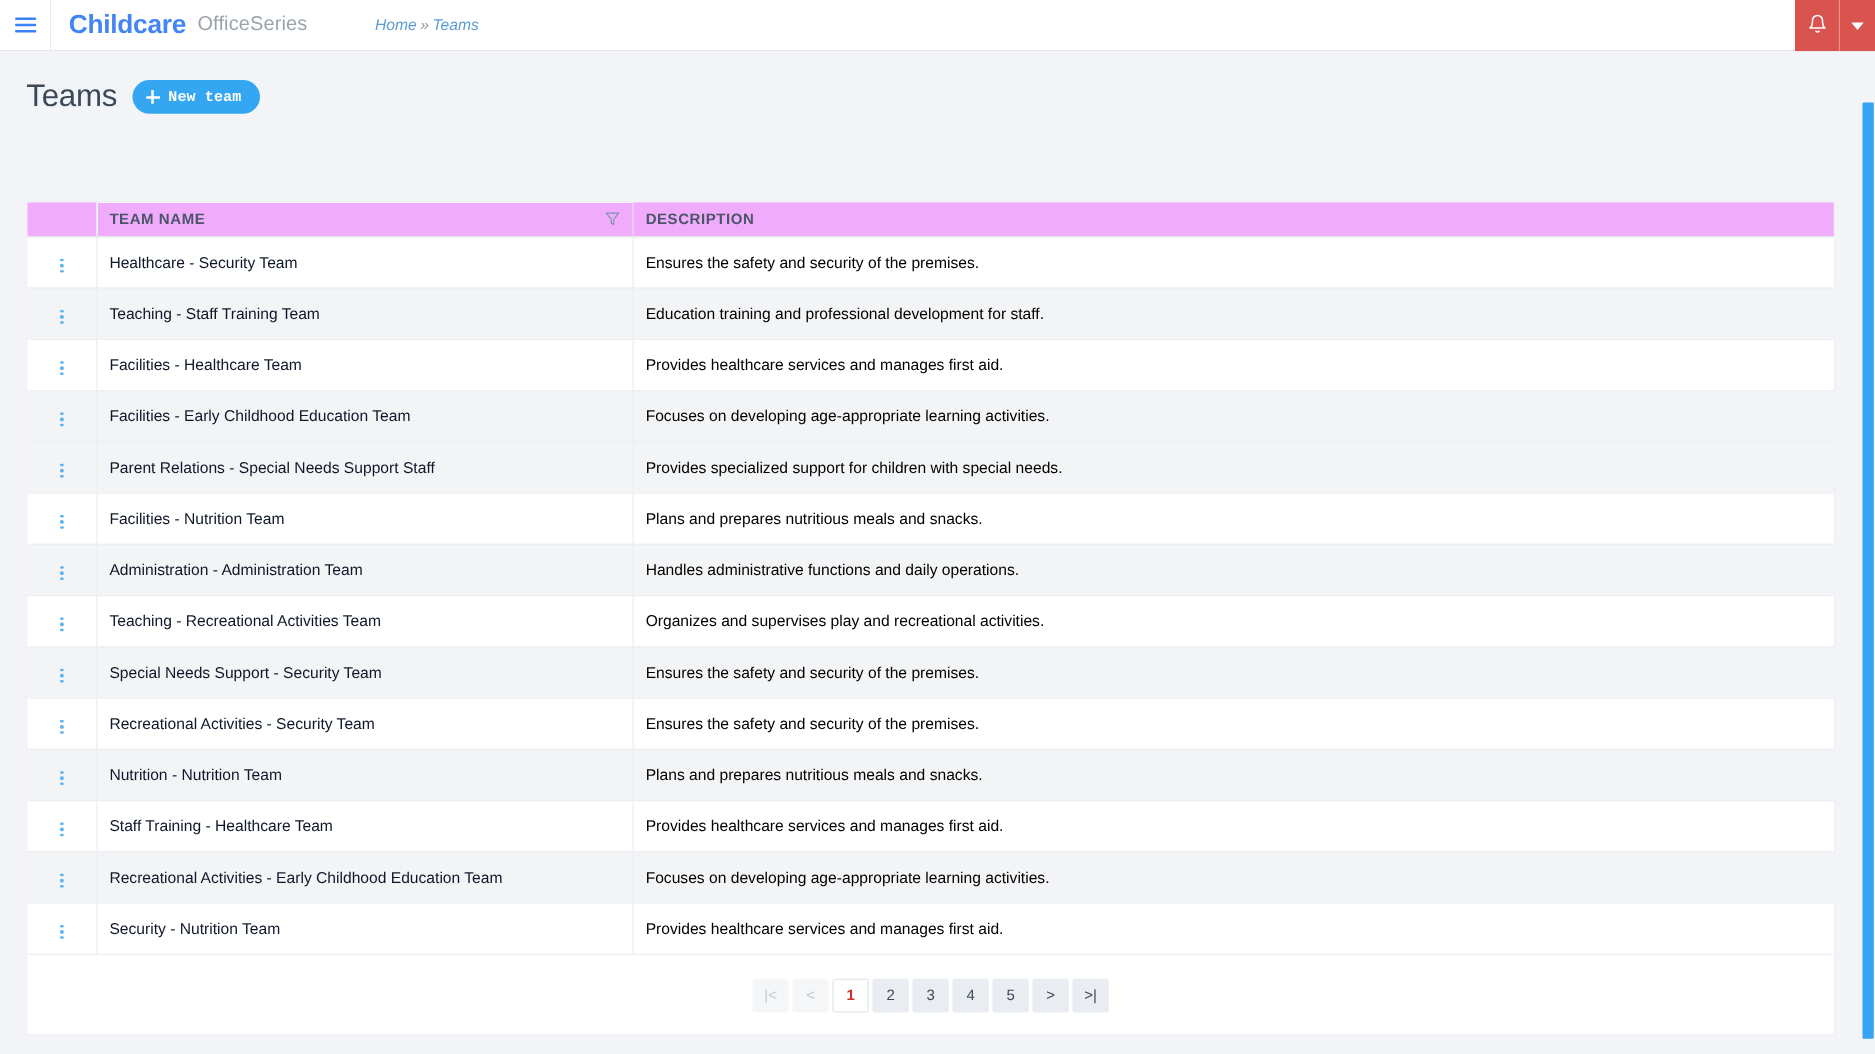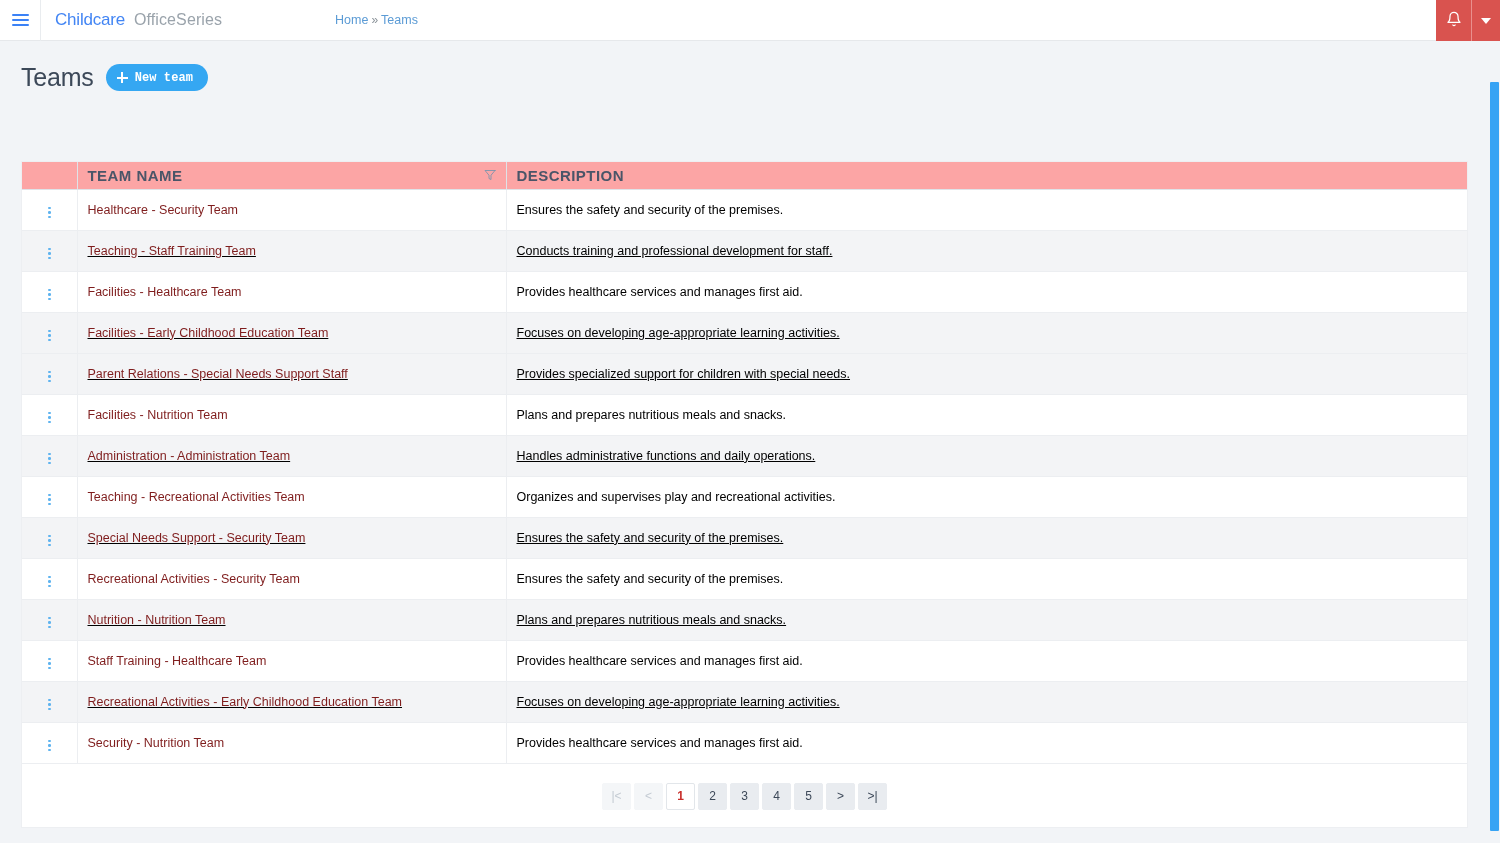--- a/index.html
+++ b/index.html
@@ -41,39 +41,40 @@
     background: #3b82f6;
     border-radius: 1px;
   }
   .topbar-divider {
     width: 1px;
     height: 41px;
     background: #e9ecef;
     margin-right: 14px;
   }
   .brand {
-    font-size: 17px;
-    font-weight: normal;
+    font-size: 21px;
+    font-weight: bold;
     color: #4285f4;
     letter-spacing: -0.2px;
     cursor: pointer;
   }
   .brand-sub {
     font-size: 16px;
     color: #9aa3ab;
     margin-left: 9px;
     letter-spacing: 0.1px;
   }
   .breadcrumb {
-    margin-left: 113px;
+    margin-left: 54px;
     font-size: 12.5px;
     color: #5b9bd5;
     display: flex;
     align-items: center;
     gap: 3px;
+    font-style: italic;
   }
   .breadcrumb a { color: #5b9bd5; text-decoration: none; cursor: pointer; }
   .breadcrumb .sep { color: #8a9299; font-size: 12px; }
 
   .topbar-right {
     position: absolute;
     right: 0;
     top: 0;
     height: 41px;
     display: flex;
@@ -151,23 +152,23 @@
     width: 1445px;
     background: #ffffff;
     box-shadow: 0 0 0 1px rgba(0,0,0,0.02);
   }
   table.grid {
     width: 100%;
     border-collapse: collapse;
     table-layout: fixed;
   }
   table.grid th {
-    background: #fca5a5;
+    background: #f0abfc;
     height: 27px;
-    font-size: 15px;
+    font-size: 12px;
     font-weight: bold;
     color: #4a5568;
     letter-spacing: 0.45px;
     text-align: left;
     padding: 0 10px;
     border-bottom: 1px solid #dfe3e8;
     vertical-align: middle;
   }
   th.col-menu  { width: 55px; border-right: 1px solid #dfe3e8; }
   th.col-name  { width: 429px; border-right: 1px solid #dfe3e8; position: relative; }
@@ -181,38 +182,38 @@
   table.grid td {
     height: 41px;
     font-size: 12.5px;
     padding: 0 10px;
     vertical-align: middle;
     border-bottom: 1px solid #eceef1;
   }
   td.cell-menu { border-right: 1px solid #eceef1; text-align: center; }
   td.cell-name { border-right: 1px solid #eceef1; }
   tr.row-odd  td { background: #ffffff; }
-  tr.row-even td { background: #f3f4f6; text-decoration: underline; }
+  tr.row-even td { background: #f3f4f6; }
 
   .kebab {
     display: inline-flex;
     flex-direction: column;
     gap: 2px;
     align-items: center;
     cursor: pointer;
     padding: 3px 6px;
   }
   .kebab i {
     display: block;
     width: 2.5px; height: 2.5px;
     border-radius: 50%;
     background: #5eb3ef;
   }
   a.team-link {
-    color: #7f1d1d;
+    color: #0f172a;
     text-decoration: none;
     font-size: 12.5px;
     cursor: pointer;
   }
   .desc-text {
     color: #000000;
     font-size: 12.5px;
   }
 
   
@@ -334,21 +335,21 @@
             <td class="cell-name"><a class="team-link">Healthcare - Security Team</a></td>
             <td class="cell-desc"><span class="desc-text">Ensures the safety and security of the premises.</span></td>
           </tr>
           <tr class="row-even">
             <td class="cell-menu"><span class="kebab">
                 <i></i>
                 <i></i>
                 <i></i>
               </span></td>
             <td class="cell-name"><a class="team-link">Teaching - Staff Training Team</a></td>
-            <td class="cell-desc"><span class="desc-text">Conducts training and professional development for staff.</span></td>
+            <td class="cell-desc"><span class="desc-text">Education training and professional development for staff.</span></td>
           </tr>
           <tr class="row-odd">
             <td class="cell-menu"><span class="kebab">
                 <i></i>
                 <i></i>
                 <i></i>
               </span></td>
             <td class="cell-name"><a class="team-link">Facilities - Healthcare Team</a></td>
             <td class="cell-desc"><span class="desc-text">Provides healthcare services and manages first aid.</span></td>
           </tr>

